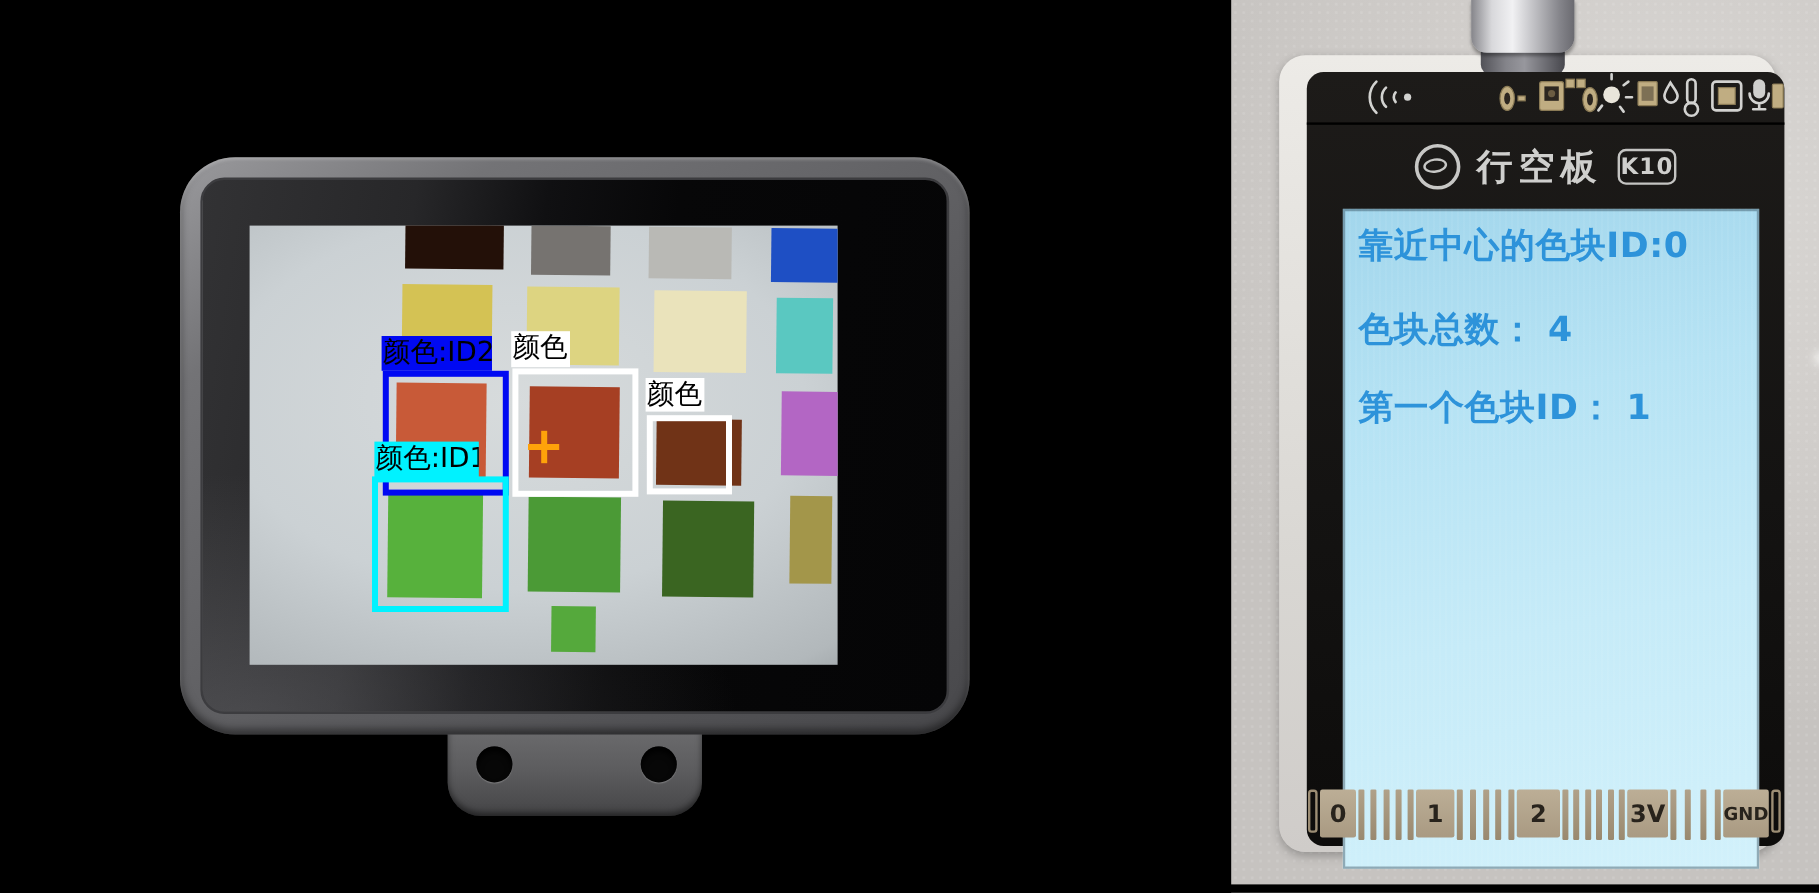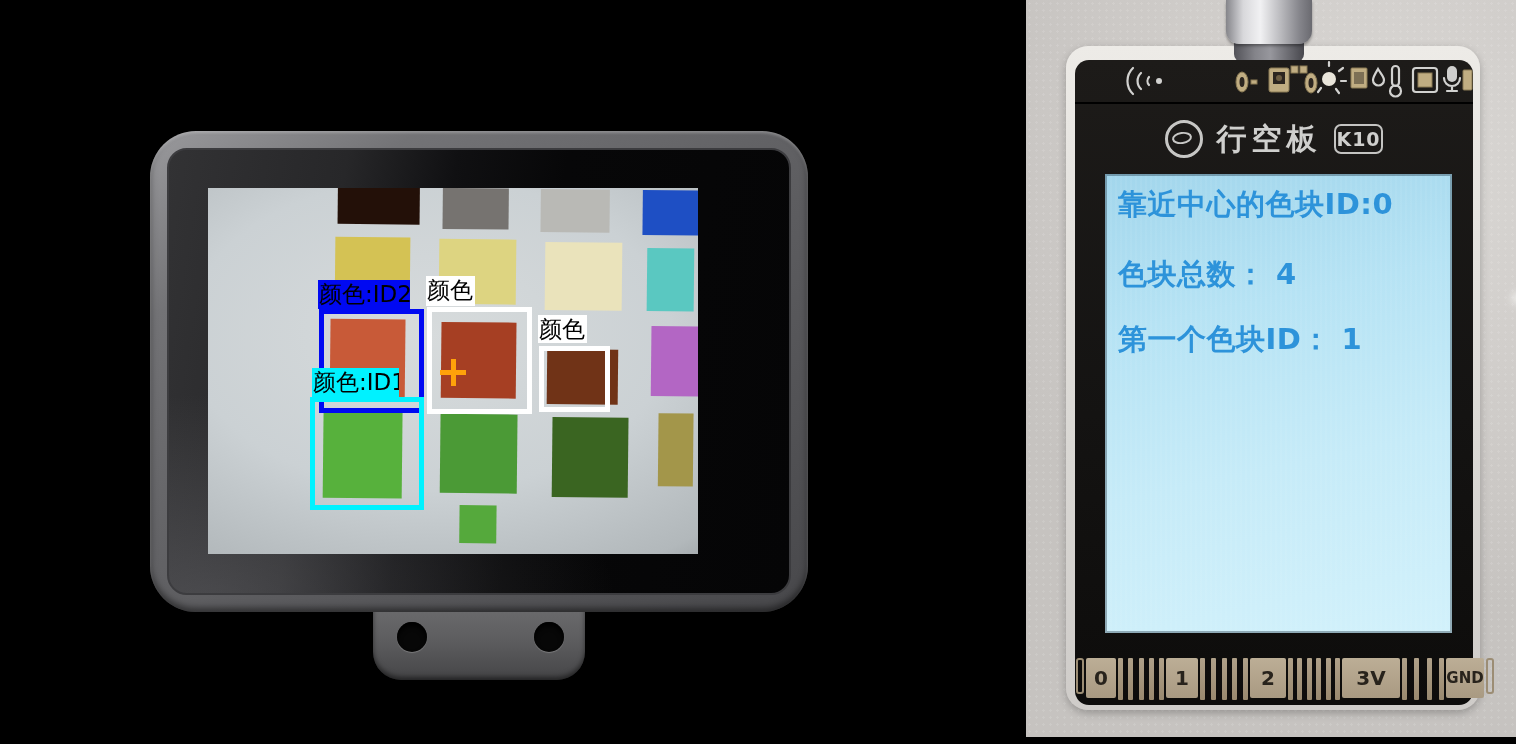--- a/index.html
+++ b/index.html
@@ -73,42 +73,42 @@
     left:208px;top:32px;width:70px;height:30px;border-radius:0 0 8px 8px;
     background:linear-gradient(90deg,#525258,#84848a 30%,#97979d 52%,#68686e 80%,#47474d);
     z-index:2;
   }
   .case-rim{
     left:40px;top:46px;width:414px;height:664px;border-radius:22px;
     background:linear-gradient(180deg,#edebe7 0%,#dad8d4 60%,#cfccc9 100%);
     box-shadow:0 3px 8px rgba(0,0,0,.25);z-index:1;
   }
   .board{
-    position:absolute;left:49px;top:60px;width:398px;height:645px;border-radius:14px;
+    position:absolute;left:63px;top:60px;width:398px;height:645px;border-radius:14px;
     background:linear-gradient(180deg,#1d1b19 0%,#141312 55%,#0d0c0b 100%);
     z-index:2;
     text-decoration:underline;
   }
   .pcb-strip{position:absolute;left:0;top:0;width:398px;height:42px;border-bottom:2px solid #000;}
   .logo-row{
     position:absolute;left:0;top:56px;width:100%;height:46px;
     display:flex;align-items:center;justify-content:center;gap:13px;color:#cfcfcd;
   }
   .logo-ring{width:32px;height:32px;border:3px solid #c7c7c5;border-radius:50%;position:relative;}
   .logo-ring::before{
     content:'';position:absolute;left:4px;top:9px;width:16px;height:8px;
     border:2.5px solid #c7c7c5;border-radius:50%;transform:rotate(-8deg);
   }
   .logo-text{font-size:30px;font-weight:600;letter-spacing:5px;}
   .logo-badge{
     border:2.5px solid #c4c4c2;border-radius:7px;padding:0 0;font-size:19px;
     font-weight:bold;line-height:26px;letter-spacing:1px;
   }
   .k10-screen{
-    position:absolute;left:30px;top:114px;width:347px;height:459px;
+    position:absolute;left:30px;top:114px;width:347px;height:550px;
     background:
       repeating-linear-gradient(90deg, rgba(255,255,255,.05) 0 2px, rgba(0,0,0,0) 2px 5px),
       linear-gradient(168deg,#a2d6ec 0%,#b6e3f4 30%,#c6ebf8 62%,#d2f1fb 100%);
     box-shadow:inset 0 0 0 2px rgba(20,40,55,.35);
   }
   .k10-line{
     position:absolute;left:13px;white-space:nowrap;
     font-size:29px;font-weight:bold;color:#2d93da;letter-spacing:.5px;
   }
   .edge-connector{
@@ -270,21 +270,21 @@
         </div>
         <div class="conn-pad" style="width: 36px;">2</div>
         <div class="conn-fingers" style="width: 52px;">
           <div class="conn-finger"></div>
           <div class="conn-finger"></div>
           <div class="conn-finger"></div>
           <div class="conn-finger"></div>
           <div class="conn-finger"></div>
           <div class="conn-finger"></div>
         </div>
-        <div class="conn-pad" style="width: 58px;">3V</div>
+        <div class="conn-pad" style="width: 34px;">3V</div>
         <div class="conn-fingers" style="width: 42px;">
           <div class="conn-finger"></div>
           <div class="conn-finger"></div>
           <div class="conn-finger"></div>
           <div class="conn-finger"></div>
         </div>
         <div class="conn-pad" style="width: 38px; font-size: 15px;">GND</div>
         <div class="conn-edge"></div>
       </div>
   </div>

